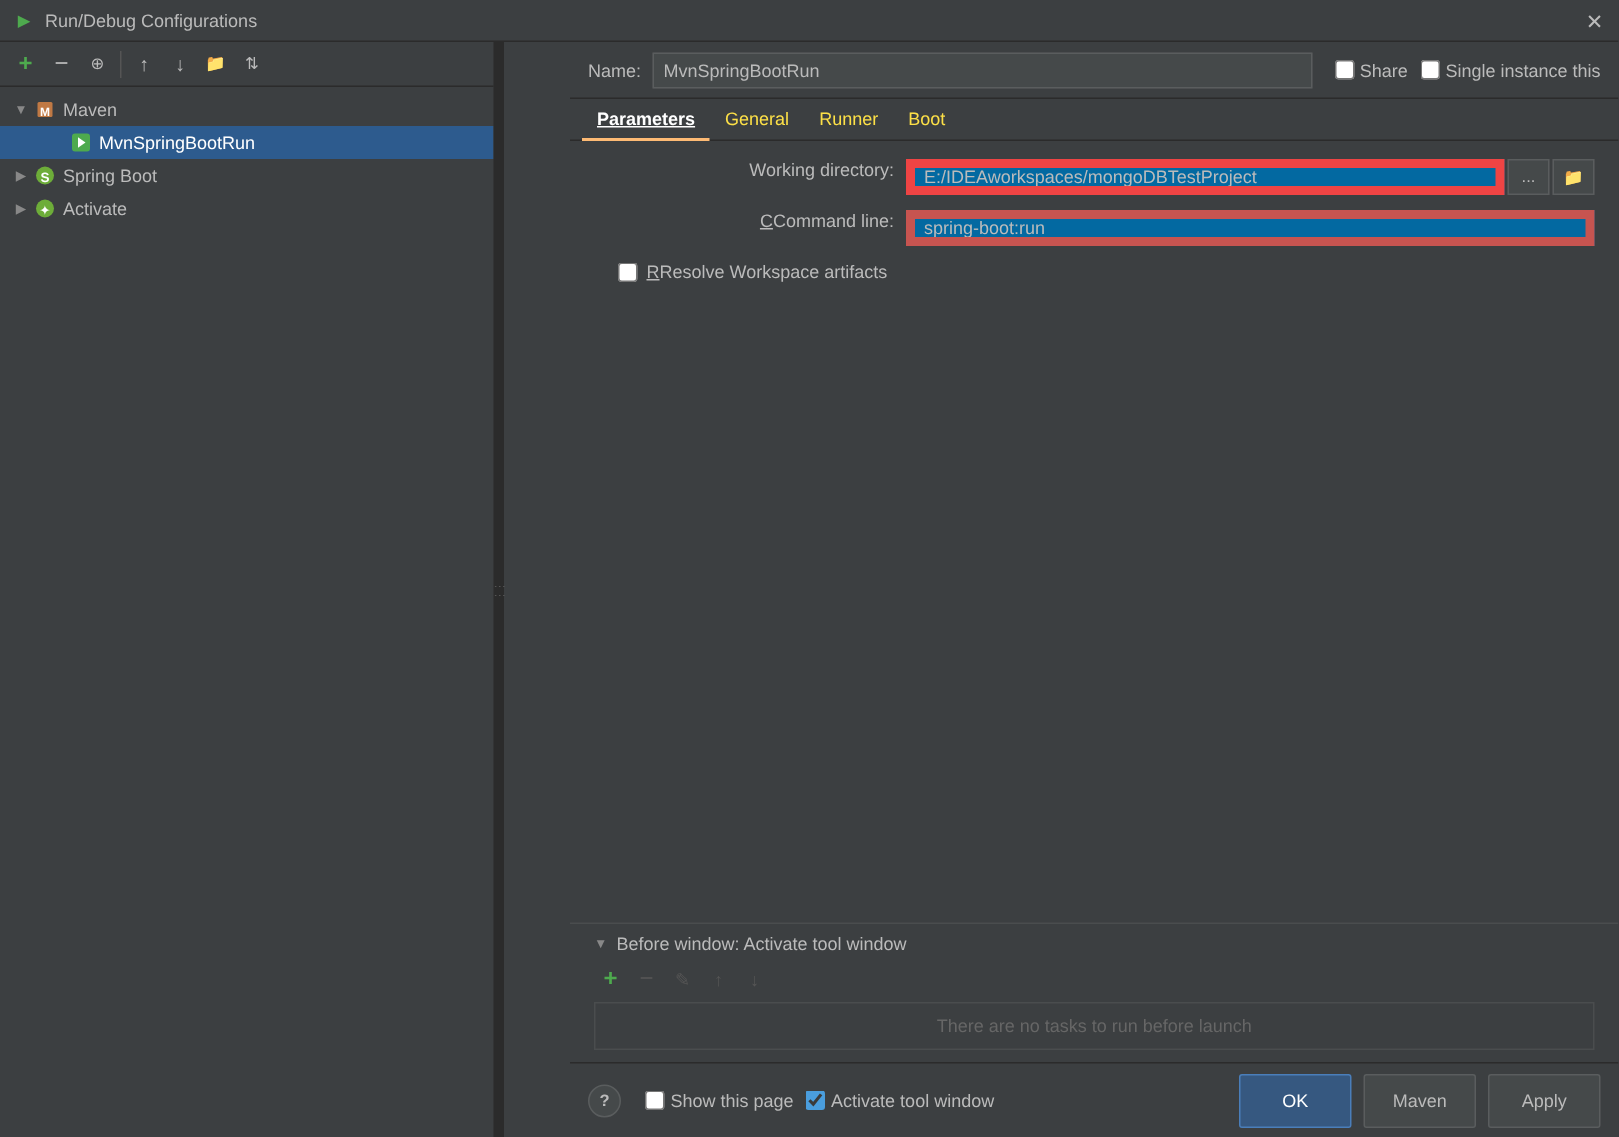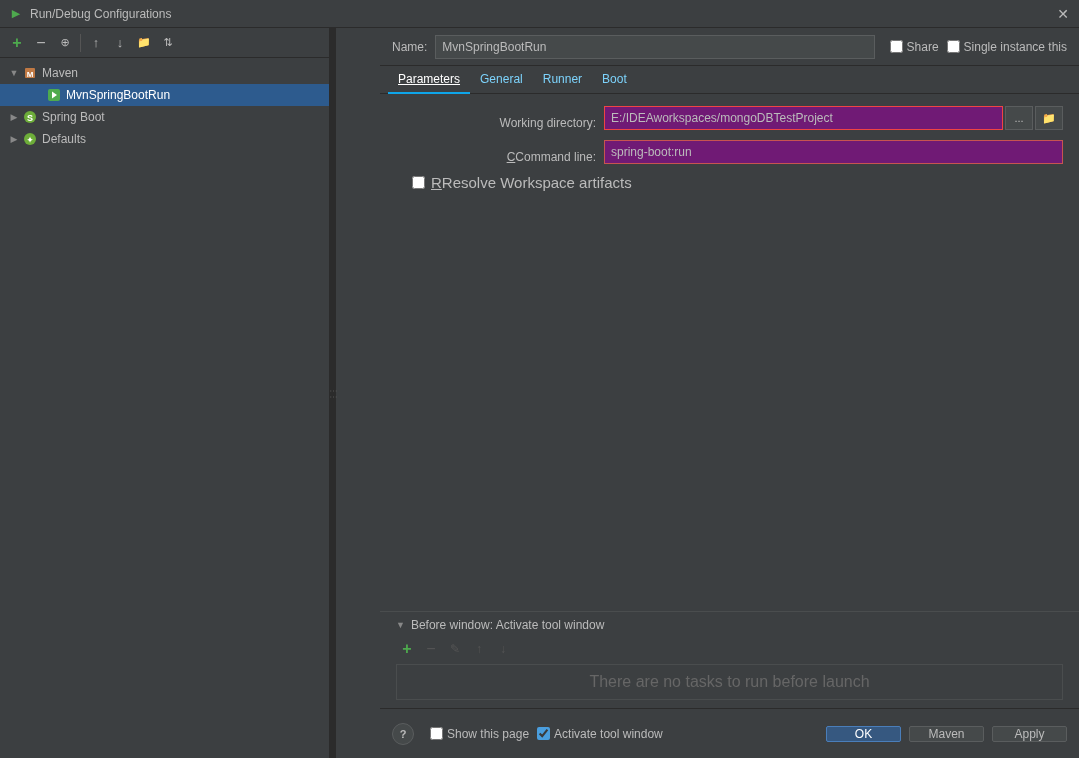--- a/index.html
+++ b/index.html
@@ -192,59 +192,60 @@
     .tabs-row {
       display: flex;
       border-bottom: 1px solid #2b2b2b;
       background: #3c3f41;
       padding: 0 8px;
     }
     .tab {
       padding: 6px 10px;
       cursor: pointer;
       font-size: 12px;
-      color: #7dd3fc;
+      color: #fde047;
       border-bottom: 2px solid transparent;
       margin-bottom: -1px;
     }
     .tab.active {
       color: #ffffff;
-      border-bottom: 2px solid #0ea5e9;
+      border-bottom: 2px solid #fdba74;
+      font-weight: bold;
     }
     .tab .tab-underline {
       text-decoration: underline;
     }
 
     
     .tab-content {
       flex: 1;
       padding: 12px 16px;
       display: flex;
       flex-direction: column;
       gap: 10px;
     }
 
     
     .form-row {
       display: flex;
-      align-items: flex-end;
+      align-items: flex-start;
       gap: 8px;
     }
     .form-label {
       width: 200px;
       text-align: right;
       color: #bbbbbb;
       font-size: 12px;
       flex-shrink: 0;
     }
     .form-input {
       flex: 1;
       height: 24px;
-      background: #701a75;
-      border: 1px solid #ef4444;
+      background: #0369a1;
+      border: 6px solid #ef4444;
       color: #bbbbbb;
       font-size: 12px;
       padding: 0 6px;
       outline: none;
     }
     .form-input.focused-red { border-color: #c75450; }
     .form-input-with-btn {
       display: flex;
       flex: 1;
       gap: 2px;
@@ -270,21 +271,21 @@
       display: flex;
       align-items: center;
       gap: 6px;
       margin-left: 16px;
     }
     .form-checkbox-row input[type=checkbox] {
       accent-color: #4a9ede;
     }
     .form-checkbox-label {
       color: #bbbbbb;
-      font-size: 15px;
+      font-size: 12px;
     }
 
     
     .before-launch-section {
       border-top: 1px solid #4a4d4e;
       padding: 0 16px;
     }
     .before-launch-header {
       display: flex;
       align-items: center;
@@ -314,21 +315,21 @@
       border-radius: 2px;
       color: #bbbbbb;
       font-size: 12px;
       background: transparent;
       border: none;
     }
     .bl-btn.disabled { color: #555; cursor: default; }
     .bl-empty-message {
       text-align: center;
       color: #666;
-      font-size: 16px;
+      font-size: 12px;
       padding: 8px 0;
       border: 1px solid #4a4d4e;
       margin-bottom: 8px;
     }
 
     
     .bottom-bar {
       display: flex;
       align-items: center;
       padding: 8px 12px;
@@ -349,21 +350,21 @@
       cursor: pointer;
       font-size: 11px;
       font-weight: bold;
     }
     .bottom-right {
       display: flex;
       gap: 8px;
       margin-left: auto;
     }
     .dialog-btn {
-      height: 16px;
+      height: 36px;
       min-width: 75px;
       background: #45494a;
       border: 1px solid #5a5d5e;
       color: #bbbbbb;
       font-size: 12px;
       cursor: pointer;
       padding: 0 12px;
       border-radius: 2px;
     }
     .dialog-btn.default-btn {
@@ -468,21 +469,21 @@
       </div>
 
       <div class="tree-item" style="padding-left:8px;">
         <span class="tree-arrow">▶</span>
         <span class="tree-icon">
           <svg width="14" height="14" viewBox="0 0 14 14">
               <circle cx="7" cy="7" r="6" fill="#6dad39"></circle>
               <text x="7" y="11" text-anchor="middle" fill="white" font-size="9">✦</text>
             </svg>
         </span>
-        <span class="tree-label">Defaults</span>
+        <span class="tree-label">Activate</span>
       </div>
     </div>
   </div>
 
   <div class="drag-handle"></div>
 
   <div class="right-panel">
 
     <div class="config-header">
       <span class="config-name-label">Name:</span>

